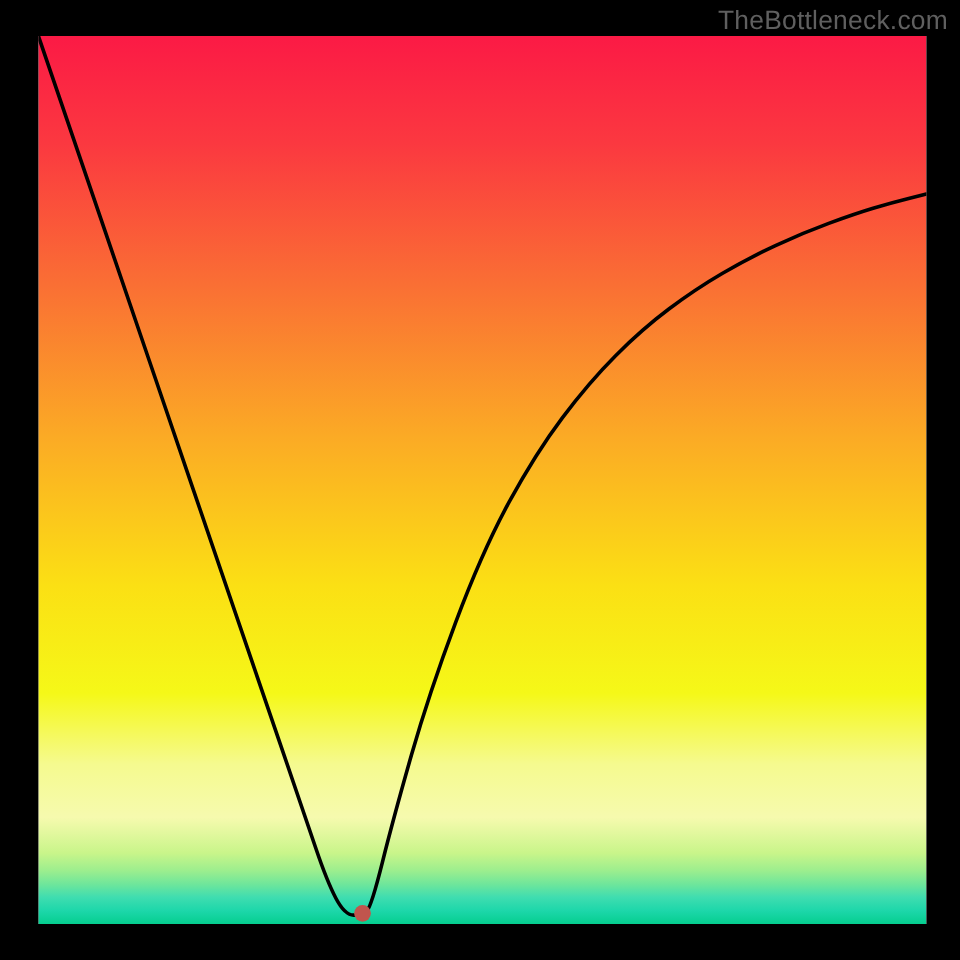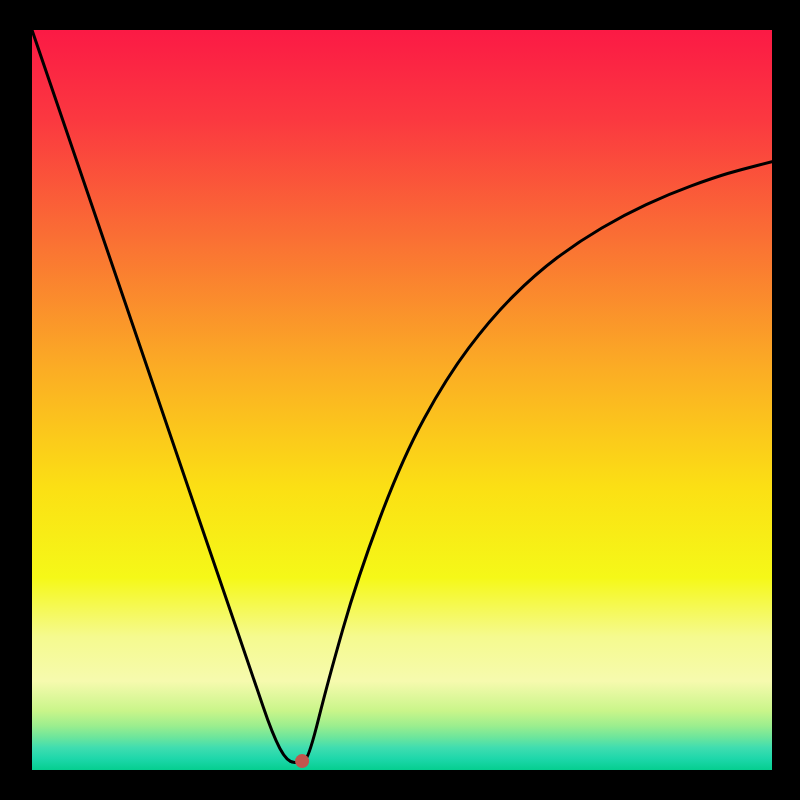--- a/index.html
+++ b/index.html
@@ -32,20 +32,21 @@
     left: 0;
     width: 800px;
     height: 800px;
     display: block;
   }
 </style>
 </head>
 <body>
 
 <div class="stage">
+  <div class="watermark">TheBottleneck.com</div>
 
   <svg class="plot" viewBox="0 0 800 800">
     <defs>
       <linearGradient id="bg-grad" x1="0" y1="0" x2="0" y2="1">
           <stop offset="0%" stop-color="#fb1a45"></stop>
           <stop offset="12%" stop-color="#fb3840"></stop>
           <stop offset="28.000000000000004%" stop-color="#fa6f34"></stop>
           <stop offset="45%" stop-color="#fbaa25"></stop>
           <stop offset="62%" stop-color="#fbe014"></stop>
           <stop offset="74%" stop-color="#f5f818"></stop>

